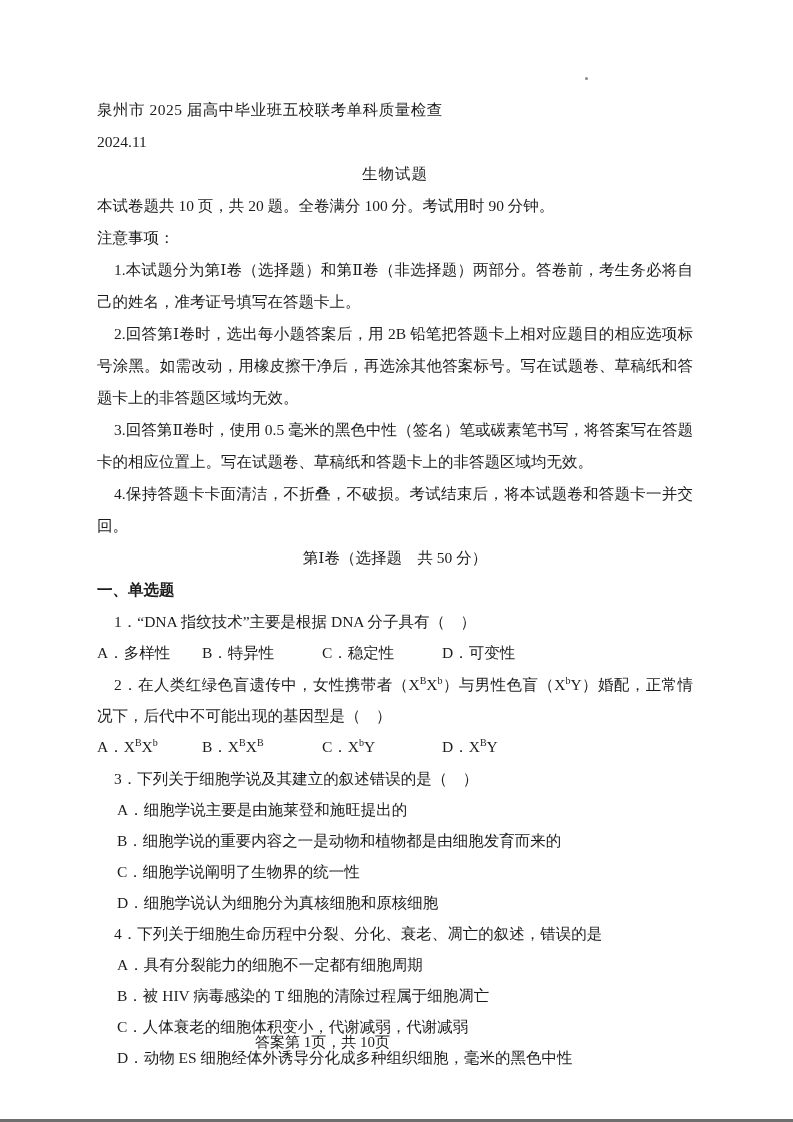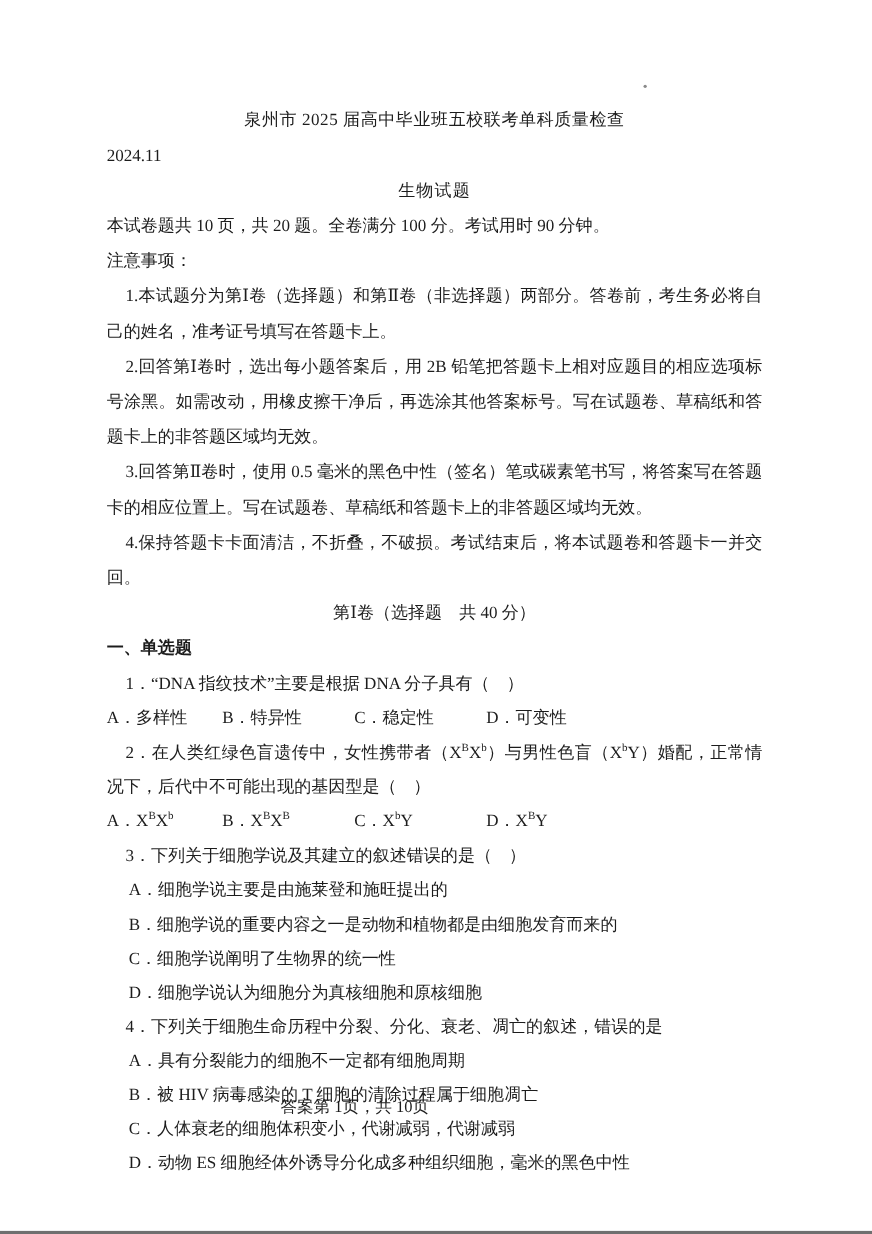--- a/index.html
+++ b/index.html
@@ -12,21 +12,21 @@
     font-family:"Liberation Serif","DejaVu Serif",serif;
     color:#1c1c1c;
     -webkit-font-smoothing:antialiased;
   }
   .content{
     position:absolute;
     left:97px;top:94px;
     width:596px;
   }
   .content div,.content p{margin:0;font-size:15.5px;line-height:32px;}
-  .exam-title{text-align:center;letter-spacing:.5px;}
+  .exam-title{letter-spacing:.5px;}
   .date-line{text-align:left;padding-right:90px;}
   .subject-title{text-align:center;letter-spacing:1px;}
   .exam-summary{text-align:left;}
   .notice-heading{text-align:left;}
   .notice-item{text-indent:17px;text-align:justify;}
   .section-heading{text-align:center;}
   .part-heading{
     font-weight:bold;
     font-family:"Liberation Sans","DejaVu Sans",sans-serif;
     font-size:15px;
@@ -34,21 +34,21 @@
   .q-block p{line-height:31px;}
   .q-stem{text-indent:17px;text-align:justify;}
   .opt-row{display:flex;margin-left:35px;line-height:31px;font-size:15.5px;}
   .opt-row .opt-cell{flex:0 0 auto;}
   .opt-row .c1{width:105px;}
   .opt-row .c2{width:120px;}
   .opt-row .c3{width:120px;}
   .opt-list .opt{margin-left:20px;text-align:justify;}
   sup{font-size:10px;line-height:0;vertical-align:super;}
   .page-footer{
-    position:absolute;left:0;top:997px;width:645px;
+    position:absolute;left:0;top:1032px;width:645px;
     text-align:center;font-size:15px;line-height:20px;
   }
   .bottom-bar{
     position:absolute;left:0;bottom:0;width:793px;height:3px;
     background:#6f6f6f;
   }
   .artifact-dot{position:absolute;border-radius:50%;}
   .dot-top{left:585px;top:77px;width:3px;height:3px;background:#8a8a8a;}
   .dot-bottom{left:275px;top:1022px;width:3px;height:3px;background:#bcbcbc;}
 </style>
@@ -62,21 +62,21 @@
     <div class="date-line">2024.11</div>
     <div class="subject-title">生物试题</div>
     <div class="exam-summary">本试卷题共 10 页，共 20 题。全卷满分 100 分。考试用时 90 分钟。</div>
 
     <div class="notice-heading">注意事项：</div>
     <p class="notice-item">1.本试题分为第Ⅰ卷（选择题）和第Ⅱ卷（非选择题）两部分。答卷前，考生务必将自己的姓名，准考证号填写在答题卡上。</p>
     <p class="notice-item">2.回答第Ⅰ卷时，选出每小题答案后，用 2B 铅笔把答题卡上相对应题目的相应选项标号涂黑。如需改动，用橡皮擦干净后，再选涂其他答案标号。写在试题卷、草稿纸和答题卡上的非答题区域均无效。</p>
     <p class="notice-item">3.回答第Ⅱ卷时，使用 0.5 毫米的黑色中性（签名）笔或碳素笔书写，将答案写在答题卡的相应位置上。写在试题卷、草稿纸和答题卡上的非答题区域均无效。</p>
     <p class="notice-item">4.保持答题卡卡面清洁，不折叠，不破损。考试结束后，将本试题卷和答题卡一并交回。</p>
 
-    <div class="section-heading">第Ⅰ卷（选择题　共 40 分）</div>
+    <div class="section-heading">第Ⅰ卷（选择题　共 50 分）</div>
     <div class="part-heading">一、单选题</div>
 
     <div class="q-block">
       <p class="q-stem">1．“DNA 指纹技术”主要是根据 DNA 分子具有（　）</p>
       <div class="opt-row">
         <span class="opt-cell c1">A．多样性</span>
         <span class="opt-cell c2">B．特异性</span>
         <span class="opt-cell c3">C．稳定性</span>
         <span class="opt-cell c4">D．可变性</span>
       </div>

